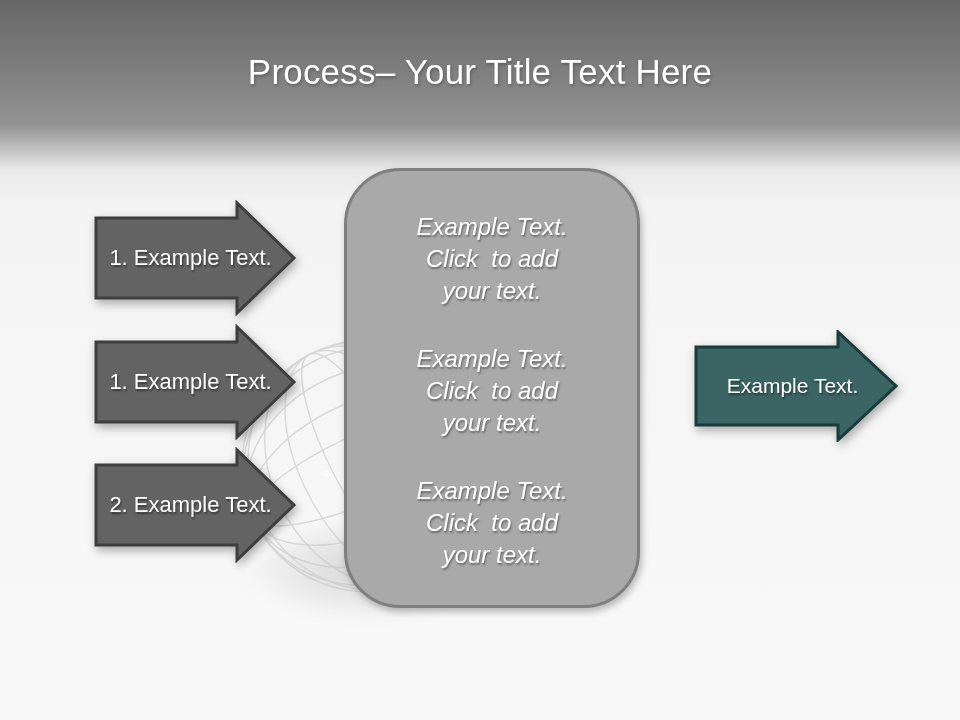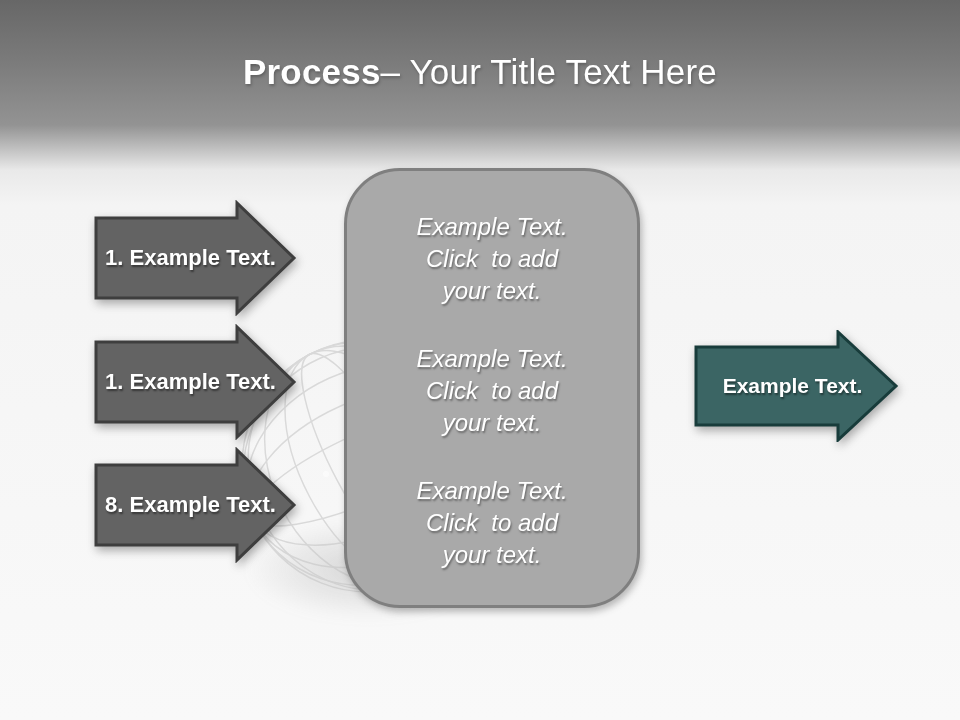--- a/index.html
+++ b/index.html
@@ -22,40 +22,39 @@
   .header{
     position:absolute;left:0;top:0;width:960px;height:130px;
     display:flex;align-items:center;justify-content:center;
     padding-top:14px;box-sizing:border-box;
   }
   .header h1{
     margin:0;font-size:35px;font-weight:normal;color:#ffffff;
     text-shadow:1px 2px 3px rgba(0,0,0,0.25);
     letter-spacing:0.2px;white-space:pre;
   }
-  .t-bold{font-weight:bold;}
+  .t-bold{font-weight:normal;}
   .t-rest{font-weight:normal;}
 
   
   .sphere{position:absolute;left:236px;top:328px;pointer-events:none;}
   .sphere-shadow{
     position:absolute;left:248px;top:520px;width:240px;height:100px;
     background:radial-gradient(ellipse at center,rgba(90,90,90,0.22) 0%,rgba(120,120,120,0.10) 45%,rgba(255,255,255,0) 72%);
     filter:blur(6px);pointer-events:none;
   }
 
   
   .arrow{position:absolute;width:205px;}
   .arrow svg{display:block;filter:drop-shadow(2px 4px 5px rgba(70,70,70,0.45));}
   .arrow .label{
     position:absolute;inset:0;
     display:flex;align-items:center;justify-content:center;
     color:#ffffff;text-shadow:1px 2px 2px rgba(0,0,0,0.45);
     white-space:pre;
-    font-weight:bold;
   }
   .arrow.dark{height:116px;left:94px;}
   .arrow.dark .label{font-size:22px;padding-right:12px;box-sizing:border-box;}
   .arrow.teal{height:112px;left:694px;top:330px;}
   .arrow.teal .label{font-size:21px;padding-right:8px;box-sizing:border-box;}
 
   
   .panel{
     position:absolute;left:344px;top:168px;width:296px;height:440px;
     box-sizing:border-box;
@@ -119,21 +118,21 @@
     <svg width="205" height="116" viewBox="0 0 205 116">
       <polygon points="2,18 143,18 143,3 200,58 143,113 143,98 2,98" fill="#636363" stroke="#3e3e3e" stroke-width="3"></polygon>
     </svg>
     <span class="label">1. Example Text.</span>
   </div>
 
   <div class="arrow dark" style="top:447px">
     <svg width="205" height="116" viewBox="0 0 205 116">
       <polygon points="2,18 143,18 143,3 200,58 143,113 143,98 2,98" fill="#636363" stroke="#3e3e3e" stroke-width="3"></polygon>
     </svg>
-    <span class="label">8. Example Text.</span>
+    <span class="label">2. Example Text.</span>
   </div>
 
   <div class="panel">
     <div class="block">
       <span class="line">Example Text.</span>
       <span class="line">Click  to add</span>
       <span class="line">your text.</span>
     </div>
     <div class="block">
       <span class="line">Example Text.</span>

